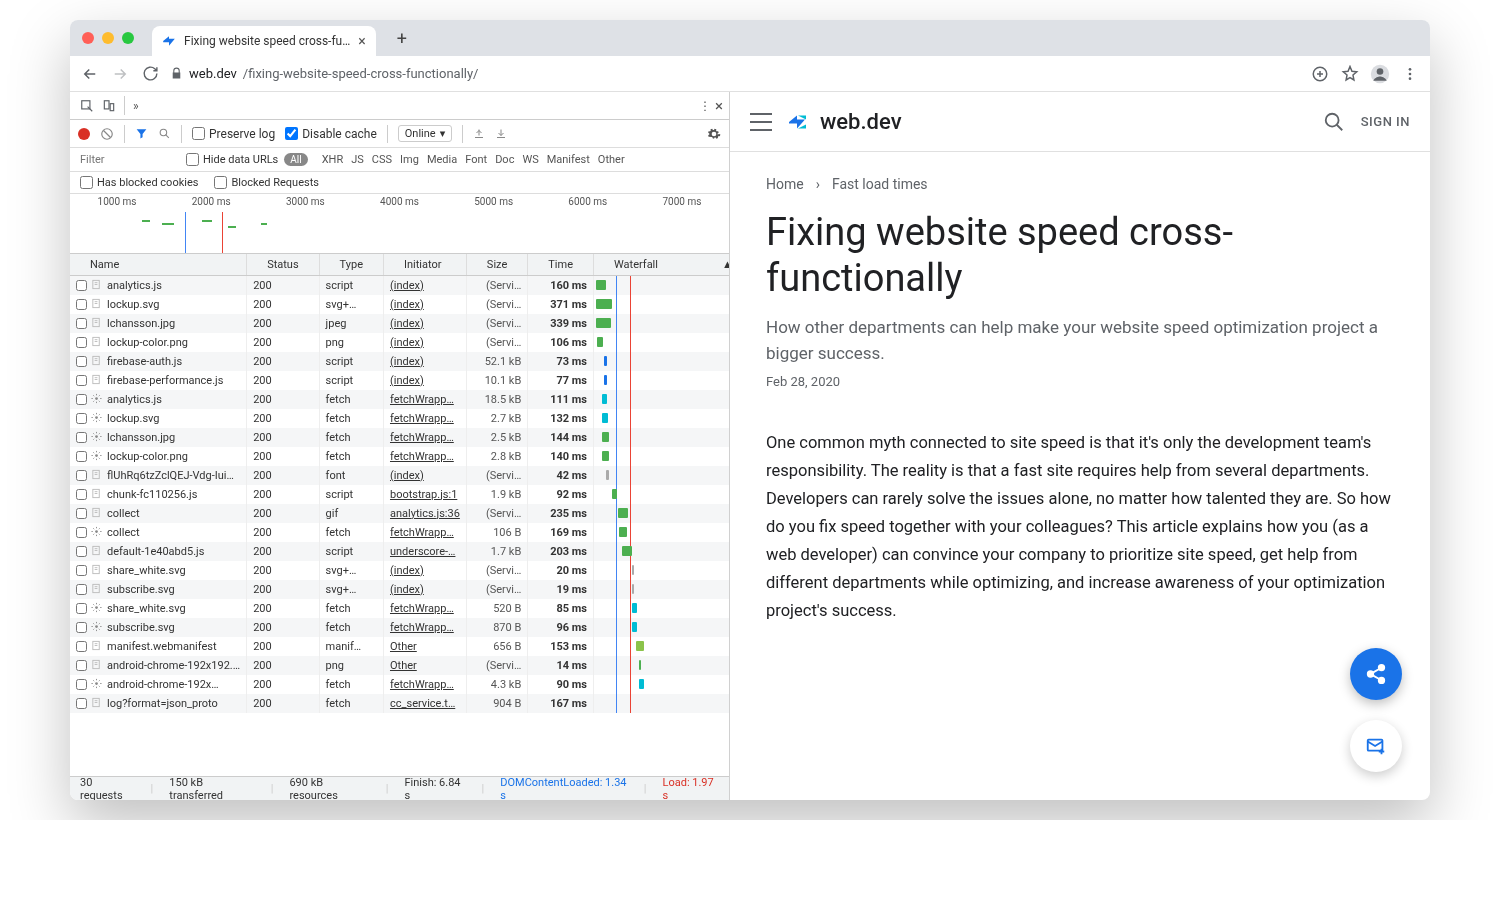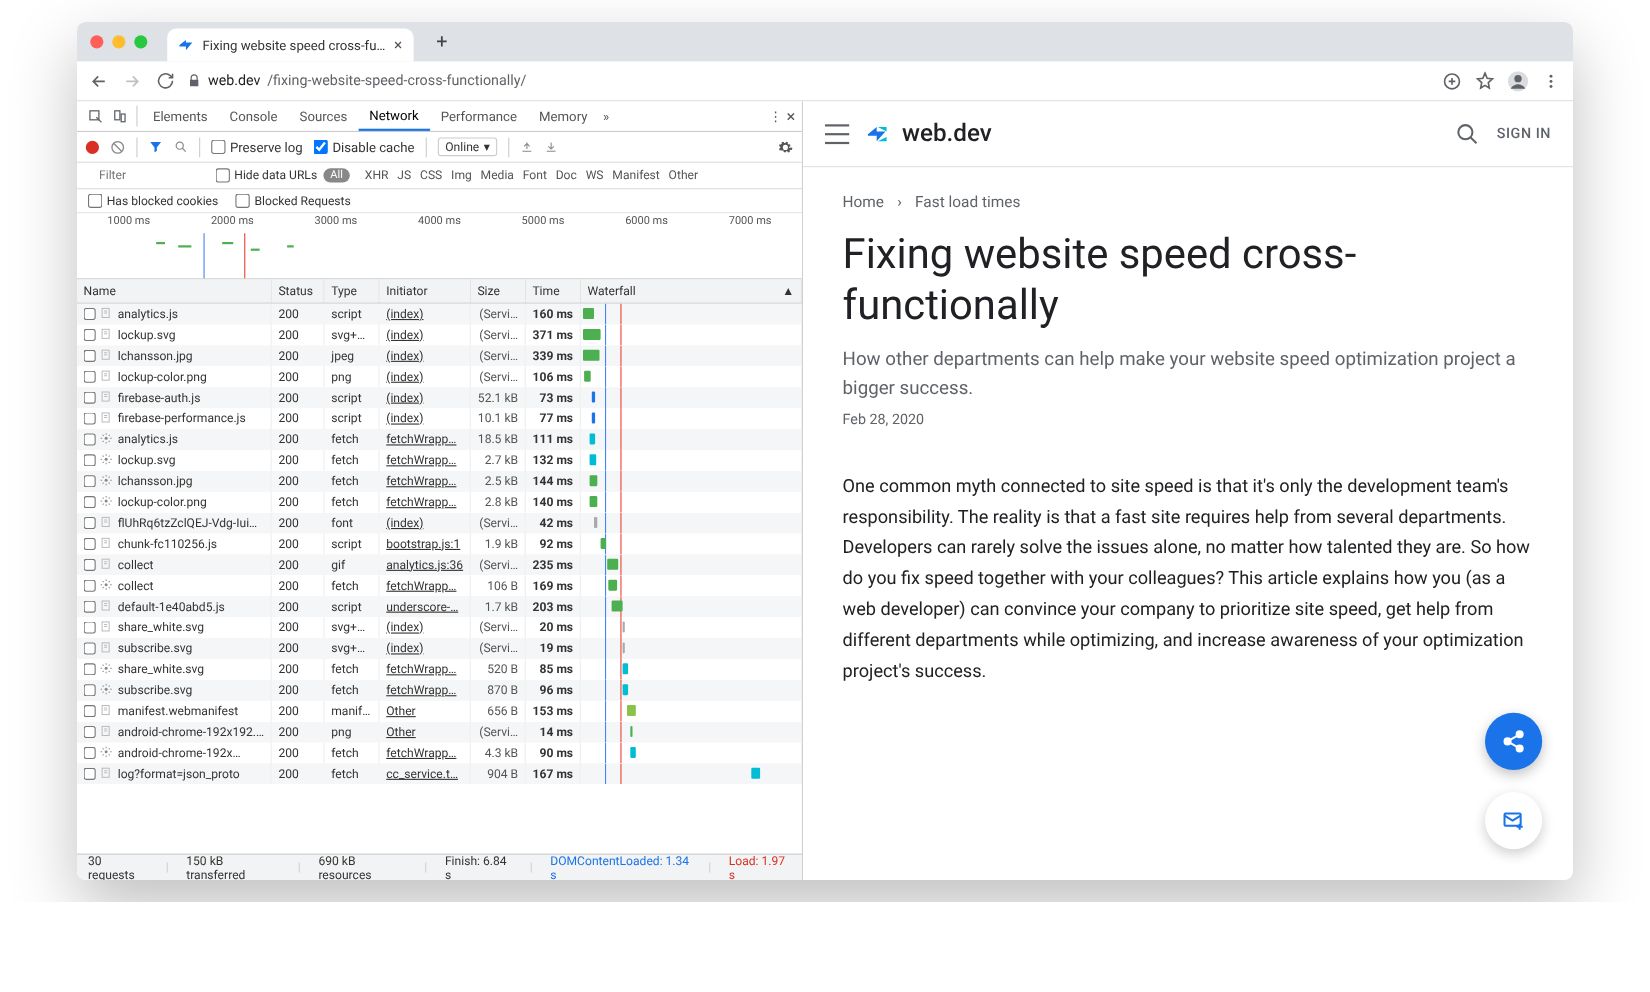--- a/index.html
+++ b/index.html
@@ -30,34 +30,34 @@
 .dt-row2 { height:28px; border-bottom:1px solid #ddd; display:flex; align-items:center; padding:0 8px; gap:10px; }
 .rec { width:12px; height:12px; border-radius:50%; background:#d93025; }
 .clear { color:#888; font-size:14px; }
 .dt-row2 .sep { width:1px; height:18px; background:#ccc; }
 .funnel { color:#1a73e8; }
 .search { color:#888; }
 .chk { display:flex; align-items:center; gap:4px; }
 .chk input[type=checkbox]{ width:13px; height:13px; }
 .throttle { border:1px solid #ccc; border-radius:3px; padding:1px 6px; font-size:11px; display:flex; align-items:center; gap:4px; }
 .gear-right { margin-left:auto; color:#555; }
-.dt-row3 { height:24px; border-bottom:1px solid #ddd; display:flex; align-items:center; padding:0 20px; gap:6px; font-size:11px; }
+.dt-row3 { height:24px; border-bottom:1px solid #ddd; display:flex; align-items:center; padding:0 10px; gap:6px; font-size:11px; }
 .pill { background:#888; color:#fff; border-radius:8px; padding:1px 6px; font-size:10px; }
 .filtertype { color:#555; }
 .dt-row4 { height:22px; border-bottom:1px solid #ddd; display:flex; align-items:center; padding:0 10px; gap:16px; font-size:11px; }
 .timeline { height:60px; border-bottom:1px solid #ccc; position:relative; background:#fff; }
 .timeline .ticks { display:flex; font-size:10px; color:#555; padding-top:2px; }
 .timeline .ticks span { flex:1; text-align:center; }
 .waterfall-mini { position:absolute; left:0; right:0; top:18px; bottom:0; }
 .waterfall-mini .vline-blue { position:absolute; top:0; bottom:0; width:1px; background:#4285f4; }
 .waterfall-mini .vline-red { position:absolute; top:0; bottom:0; width:1px; background:#ea4335; }
 .waterfall-mini .bar { position:absolute; height:2px; background:#4caf50; }
 .network-table { flex:1; overflow:auto; }
 .network-table table { width:100%; border-collapse:collapse; font-size:11px; }
-.network-table th { position:sticky; top:0; background:#f1f3f4; text-align:left; padding:4px 6px; border-right:1px solid #ddd; border-bottom:1px solid #ccc; font-weight:normal; color:#333; }
+.network-table th { position:sticky; top:0; background:#f1f3f4; text-align:left; padding:4px 20px; border-right:1px solid #ddd; border-bottom:1px solid #ccc; font-weight:normal; color:#333; }
 .network-table th:last-child { }
 .network-table td { padding:2px 6px; border-right:1px solid #eee; height:19px; white-space:nowrap; overflow:hidden; text-overflow:ellipsis; }
 .network-table tr:nth-child(odd) td { background:#f5f6f7; }
 .network-table tr:nth-child(even) td { background:#fff; }
 .network-table .name-cell { display:flex; align-items:center; gap:4px; overflow:hidden; }
 .network-table .file-icon { width:12px; height:12px; flex-shrink:0; }
 .network-table .initiator { text-decoration:underline; }
 .network-table .size { text-align:right; color:#555; }
 .network-table .time { text-align:right; }
 .col-name{width:155px;} .col-status{width:48px;} .col-type{width:50px;margin-top:41px;} .col-init{width:78px;} .col-size{width:50px;} .col-time{width:50px;font-weight:bold;}
@@ -176,28 +176,20 @@
               <path d="M13 13l8 8"></path>
             </svg>
           </div>
         <div class="sel">
             <svg width="14" height="14" viewBox="0 0 24 24" fill="none" stroke="#5f6368" stroke-width="2">
               <rect x="4" y="3" width="8" height="14"></rect>
               <rect x="14" y="8" width="6" height="12"></rect>
             </svg>
           </div>
         <div style="width:1px;background:#ccc;margin:4px 4px"></div>
-        <div class="tabs" id="dt-tabs-container">
-            <div class="t">Elements</div>
-            <div class="t">Console</div>
-            <div class="t">Sources</div>
-            <div class="t active">Network</div>
-            <div class="t">Performance</div>
-            <div class="t">Memory</div>
-          </div>
         <div class="more">»</div>
         <div class="spacer"></div>
         <div class="end">
           <span>⋮</span>
           <span style="font-size:15px">×</span>
         </div>
       </div>
 
       <div class="dt-row2">
         <div class="rec"></div>

